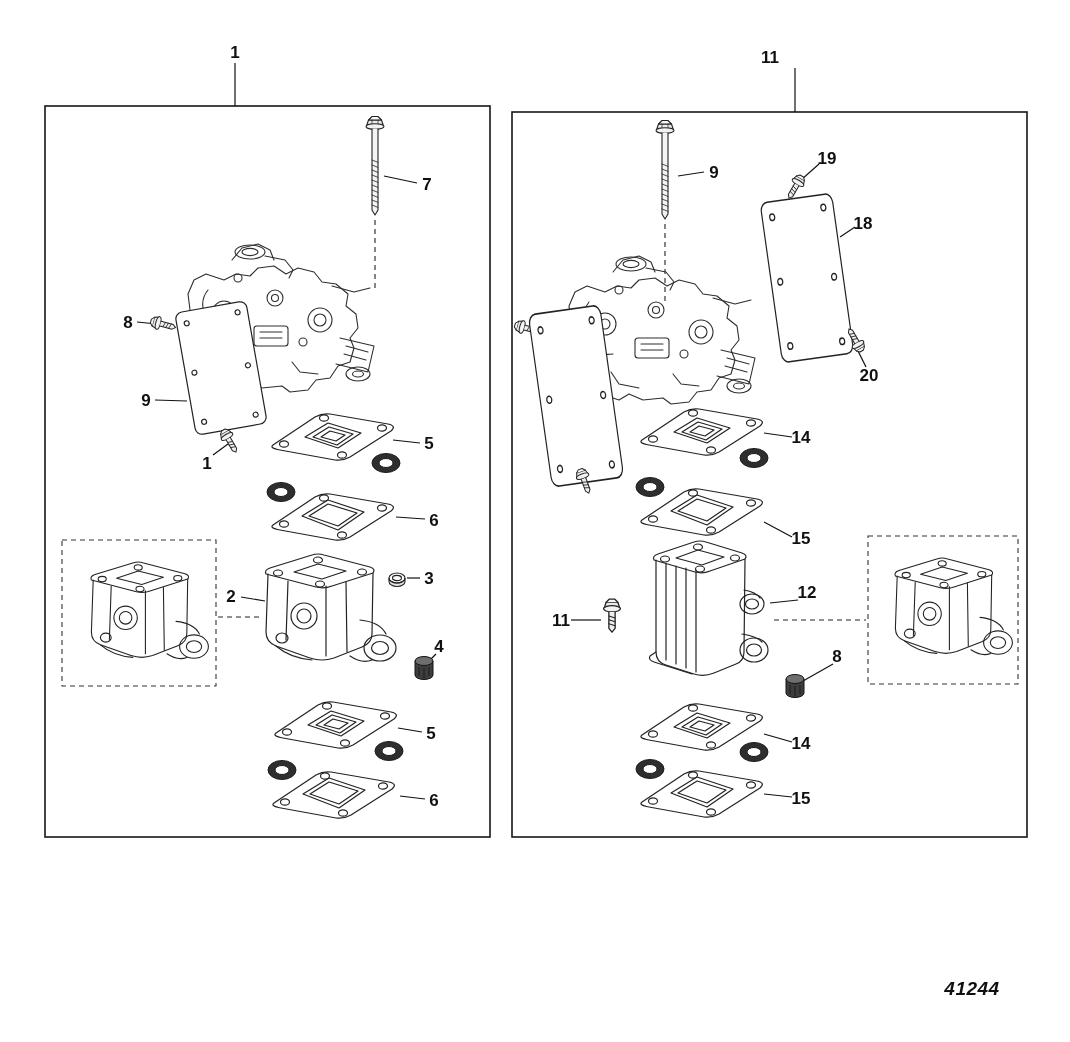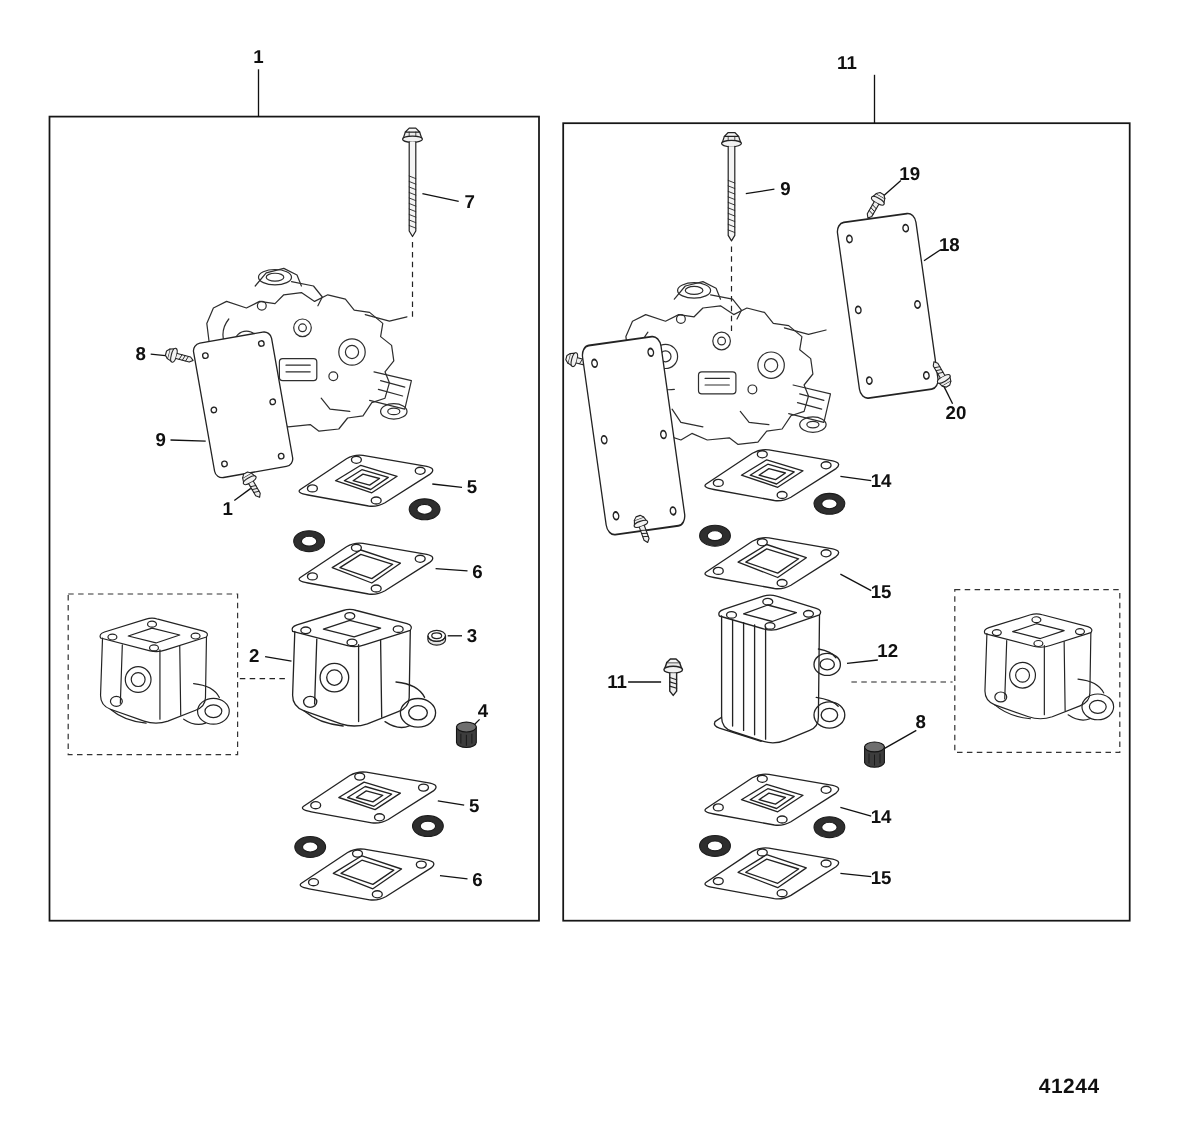--- a/index.html
+++ b/index.html
@@ -6,21 +6,21 @@
   .stage{
     position:relative;width:1070px;height:1042px;background:#ffffff;
     font-family:"Liberation Sans", sans-serif;overflow:hidden;
   }
   .stage svg{position:absolute;left:0;top:0;}
   .callout{
     position:absolute;transform:translate(-50%,-50%);
     font-weight:bold;font-size:17px;color:#101010;line-height:1;
     white-space:nowrap;user-select:none;
   }
-  .fig-num{font-size:19px;letter-spacing:.5px;}
+  .fig-num{font-size:19px;letter-spacing:.5px;font-style:italic;}
 </style>
 </head>
 <body>
 
 <div class="stage">
 
   <svg width="1070" height="1042" viewBox="0 0 1070 1042">
     <defs>
 
       <g id="bolt" stroke="#232323" stroke-width="1.1" fill="none" stroke-linejoin="round" stroke-linecap="round">

